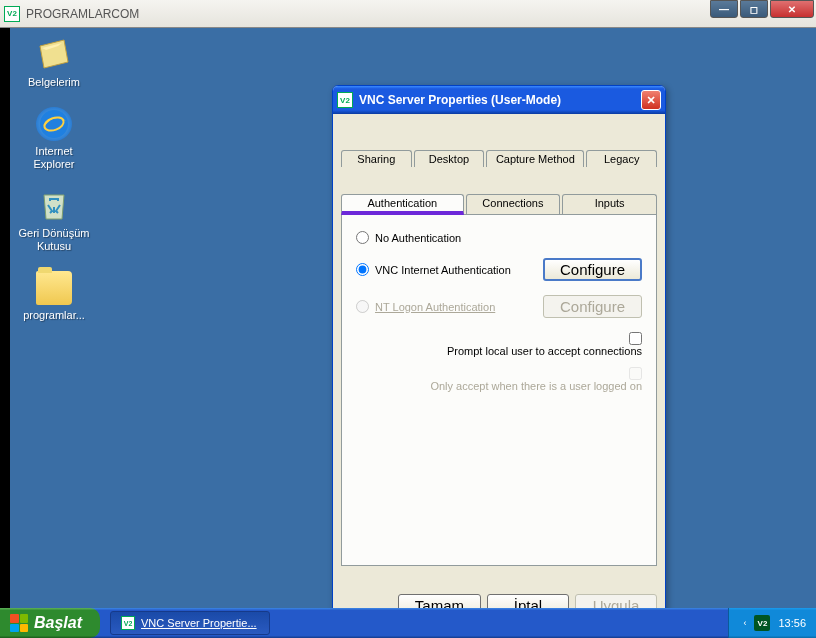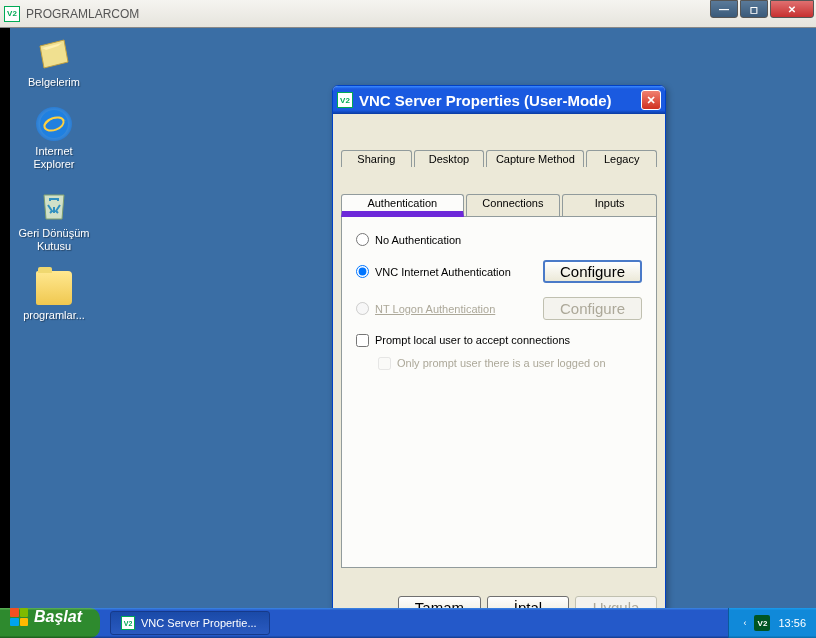--- a/index.html
+++ b/index.html
@@ -20,59 +20,59 @@
 
 .xp-desktop { position: absolute; top: 28px; left: 0; right: 0; bottom: 0; background: #3a6ea5; }
 .left-strip { position: absolute; left: 0; top: 0; width: 10px; bottom: 30px; background: #000; }
 .desktop-icons { position: absolute; top: 10px; left: 14px; display: flex; flex-direction: column; gap: 18px; width: 80px; }
 .desktop-icon { display: flex; flex-direction: column; align-items: center; text-align: center; cursor: pointer; }
 .desktop-icon .ico { width: 36px; height: 34px; margin-bottom: 4px; }
 .desktop-icon .lbl { color: #fff; font-size: 11px; line-height: 13px; text-shadow: 1px 1px 1px rgba(0,0,0,.4); }
 
 
 .taskbar { position: absolute; bottom: 0; left: 0; right: 0; height: 30px; background: linear-gradient(#3c87e6,#2459c9 8%,#2459c9 92%,#143a8a); display: flex; align-items: center; }
-.start-btn { height: 30px; padding: 0 18px 0 10px; background: linear-gradient(#5fb35a,#2e8a2e 8%,#2e8a2e 92%,#1a5a1a); border-radius: 0 10px 10px 0; display: flex; align-items: flex-start; gap: 6px; cursor: pointer; }
+.start-btn { height: 30px; padding: 0 18px 0 10px; background: linear-gradient(#5fb35a,#2e8a2e 8%,#2e8a2e 92%,#1a5a1a); border-radius: 0 10px 10px 0; display: flex; align-items: center; gap: 6px; cursor: pointer; }
 .start-btn .logo { width: 18px; height: 18px; display: grid; grid-template-columns: 1fr 1fr; grid-template-rows: 1fr 1fr; gap: 1px; }
 .start-btn .logo div { border-radius: 1px; }
 .start-btn .txt { color: #fff; font-weight: bold; font-style: italic; font-size: 16px; }
-.task-item { height: 24px; margin-left: 10px; padding: 0 10px; background: linear-gradient(#1a4aa8,#2a5ac0); border: 1px solid #163a8a; border-radius: 3px; display: flex; align-items: center; gap: 6px; color: #fff; cursor: pointer; min-width: 160px; }
+.task-item { height: 24px; margin-left: 10px; padding: 0 10px; background: linear-gradient(#1a4aa8,#2a5ac0); border: 1px solid #163a8a; border-radius: 3px; display: flex; align-items: center; gap: 6px; color: #fff; cursor: pointer; min-width: 160px; text-decoration: underline; }
 .task-item .vnc-mini { width: 14px; height: 14px; background: #fff; border: 1px solid #0a5; font-size: 7px; color: #0a5; font-weight: bold; display: flex; align-items: center; justify-content: center; }
 .tray { margin-left: auto; height: 30px; background: linear-gradient(#1a9cef,#1089d9 8%,#1089d9 92%,#0a6aa5); display: flex; align-items: center; padding: 0 10px 0 14px; gap: 8px; border-left: 1px solid #0a5a9a; }
 .tray .arrow { color: #fff; font-size: 9px; cursor: pointer; }
 .tray .vnc-tray { width: 16px; height: 16px; background: #052; color: #fff; font-size: 8px; font-weight: bold; display: flex; align-items: center; justify-content: center; border-radius: 2px; }
 .tray .clock { color: #fff; }
 
 
 .dialog { position: absolute; top: 57px; left: 332px; width: 334px; background: #ece9d8; border: 1px solid #0041c6; border-radius: 6px 6px 0 0; box-shadow: 2px 2px 6px rgba(0,0,0,.3); }
 .dlg-titlebar { height: 28px; background: linear-gradient(#3a8aff,#1a5ae0 10%,#1a5ae0 86%,#0a3aa0); border-radius: 5px 5px 0 0; display: flex; align-items: center; padding: 0 4px; }
 .dlg-titlebar .vnc-icon { width: 16px; height: 16px; background: #fff; border: 1px solid #0a5; margin-right: 6px; font-size: 8px; color: #0a5; font-weight: bold; display: flex; align-items: center; justify-content: center; }
-.dlg-titlebar .title { color: #fff; font-weight: bold; font-size: 15px; flex: 1; }
+.dlg-titlebar .title { color: #fff; font-weight: bold; font-size: 12px; flex: 1; }
 .dlg-close { width: 20px; height: 20px; background: linear-gradient(#f08070,#d03020); border: 1px solid #fff; border-radius: 3px; display: flex; align-items: center; justify-content: center; color: #fff; font-weight: bold; cursor: pointer; }
 
 .dlg-body { padding: 8px 8px 10px 8px; }
 .tabs-row { display: flex; gap: 2px; }
 .tabs-row2 { display: flex; gap: 2px; margin-top: -1px; }
 .tab { background: #ece9d8; border: 1px solid #919b9c; border-bottom: none; border-radius: 3px 3px 0 0; padding: 2px 0; text-align: center; cursor: pointer; flex: 1; position: relative; margin-top: 28px; }
-.tab.active { background: #fcfcfa; z-index: 2; border-bottom: 6px solid #6d28d9; margin-bottom: -1px; }
+.tab.active { background: #fcfcfa; z-index: 2; border-bottom: 4px solid #6d28d9; margin-bottom: -1px; }
 .tab-panel { background: #fcfcfa; border: 1px solid #919b9c; padding: 16px 14px 14px 14px; min-height: 352px; position: relative; }
 
 .radio-row { display: flex; align-items: center; margin-bottom: 14px; gap: 6px; }
 .radio-row input[type=radio] { width: 13px; height: 13px; cursor: pointer; }
 .radio-row label { cursor: pointer; }
 .radio-row.disabled label { color: #aca899; text-decoration: underline; }
 .radio-row .cfg-btn { margin-left: auto; }
 
 .xp-btn { background: linear-gradient(#fff,#ece9d8); border: 1px solid #707070; border-radius: 3px; padding: 2px 16px; cursor: pointer; min-width: 82px; text-align: center; font-size: 15px; }
 .xp-btn.default { border: 2px solid #4a7ac8; padding: 1px 15px; }
 .xp-btn.disabled { color: #aca899; cursor: default; border-color: #c0c0b0; background: #f4f3ee; }
 
 .enc-row { display: flex; align-items: center; gap: 8px; margin-top: 4px; margin-bottom: 20px; }
 .enc-row select { width: 90px; background: #f4f3ee; border: 1px solid #c0c0b0; color: #aca899; padding: 1px; }
 
-.check-row { display: flex; align-items: flex-start; gap: 6px; margin-bottom: 10px; }
+.check-row { display: flex; align-items: flex-end; margin-bottom: 10px; flex-direction: column; }
 .check-row input { width: 13px; height: 13px; cursor: pointer; }
 .check-row.sub { margin-left: 22px; }
 .check-row.disabled { color: #aca899; }
 .check-row.disabled input { opacity: .5; }
 
 .dlg-buttons { display: flex; justify-content: flex-end; gap: 6px; margin-top: 28px; }
 
 
 .ico-computer { background: linear-gradient(#b0c8e8,#6090d0); border-radius: 4px; position: relative; }
 .ico-computer::after { content: ''; position: absolute; bottom: -4px; left: 8px; width: 20px; height: 6px; background: #888; border-radius: 2px; }
@@ -175,21 +175,21 @@
             <button class="xp-btn disabled cfg-btn">Configure</button>
           </div>
 
 
           <div class="check-row">
             <input type="checkbox" style="">
             <label>Prompt local user to accept connections</label>
           </div>
           <div class="check-row sub disabled">
             <input type="checkbox" disabled="" style="">
-            <label>Only prompt user there is a user logged on</label>
+            <label>Only accept when there is a user logged on</label>
           </div>
 
         </div>
         <div class="dlg-buttons">
           <button class="xp-btn">Tamam</button>
           <button class="xp-btn">İptal</button>
           <button class="xp-btn disabled">Uygula</button>
         </div>
       </div>
     </div>

